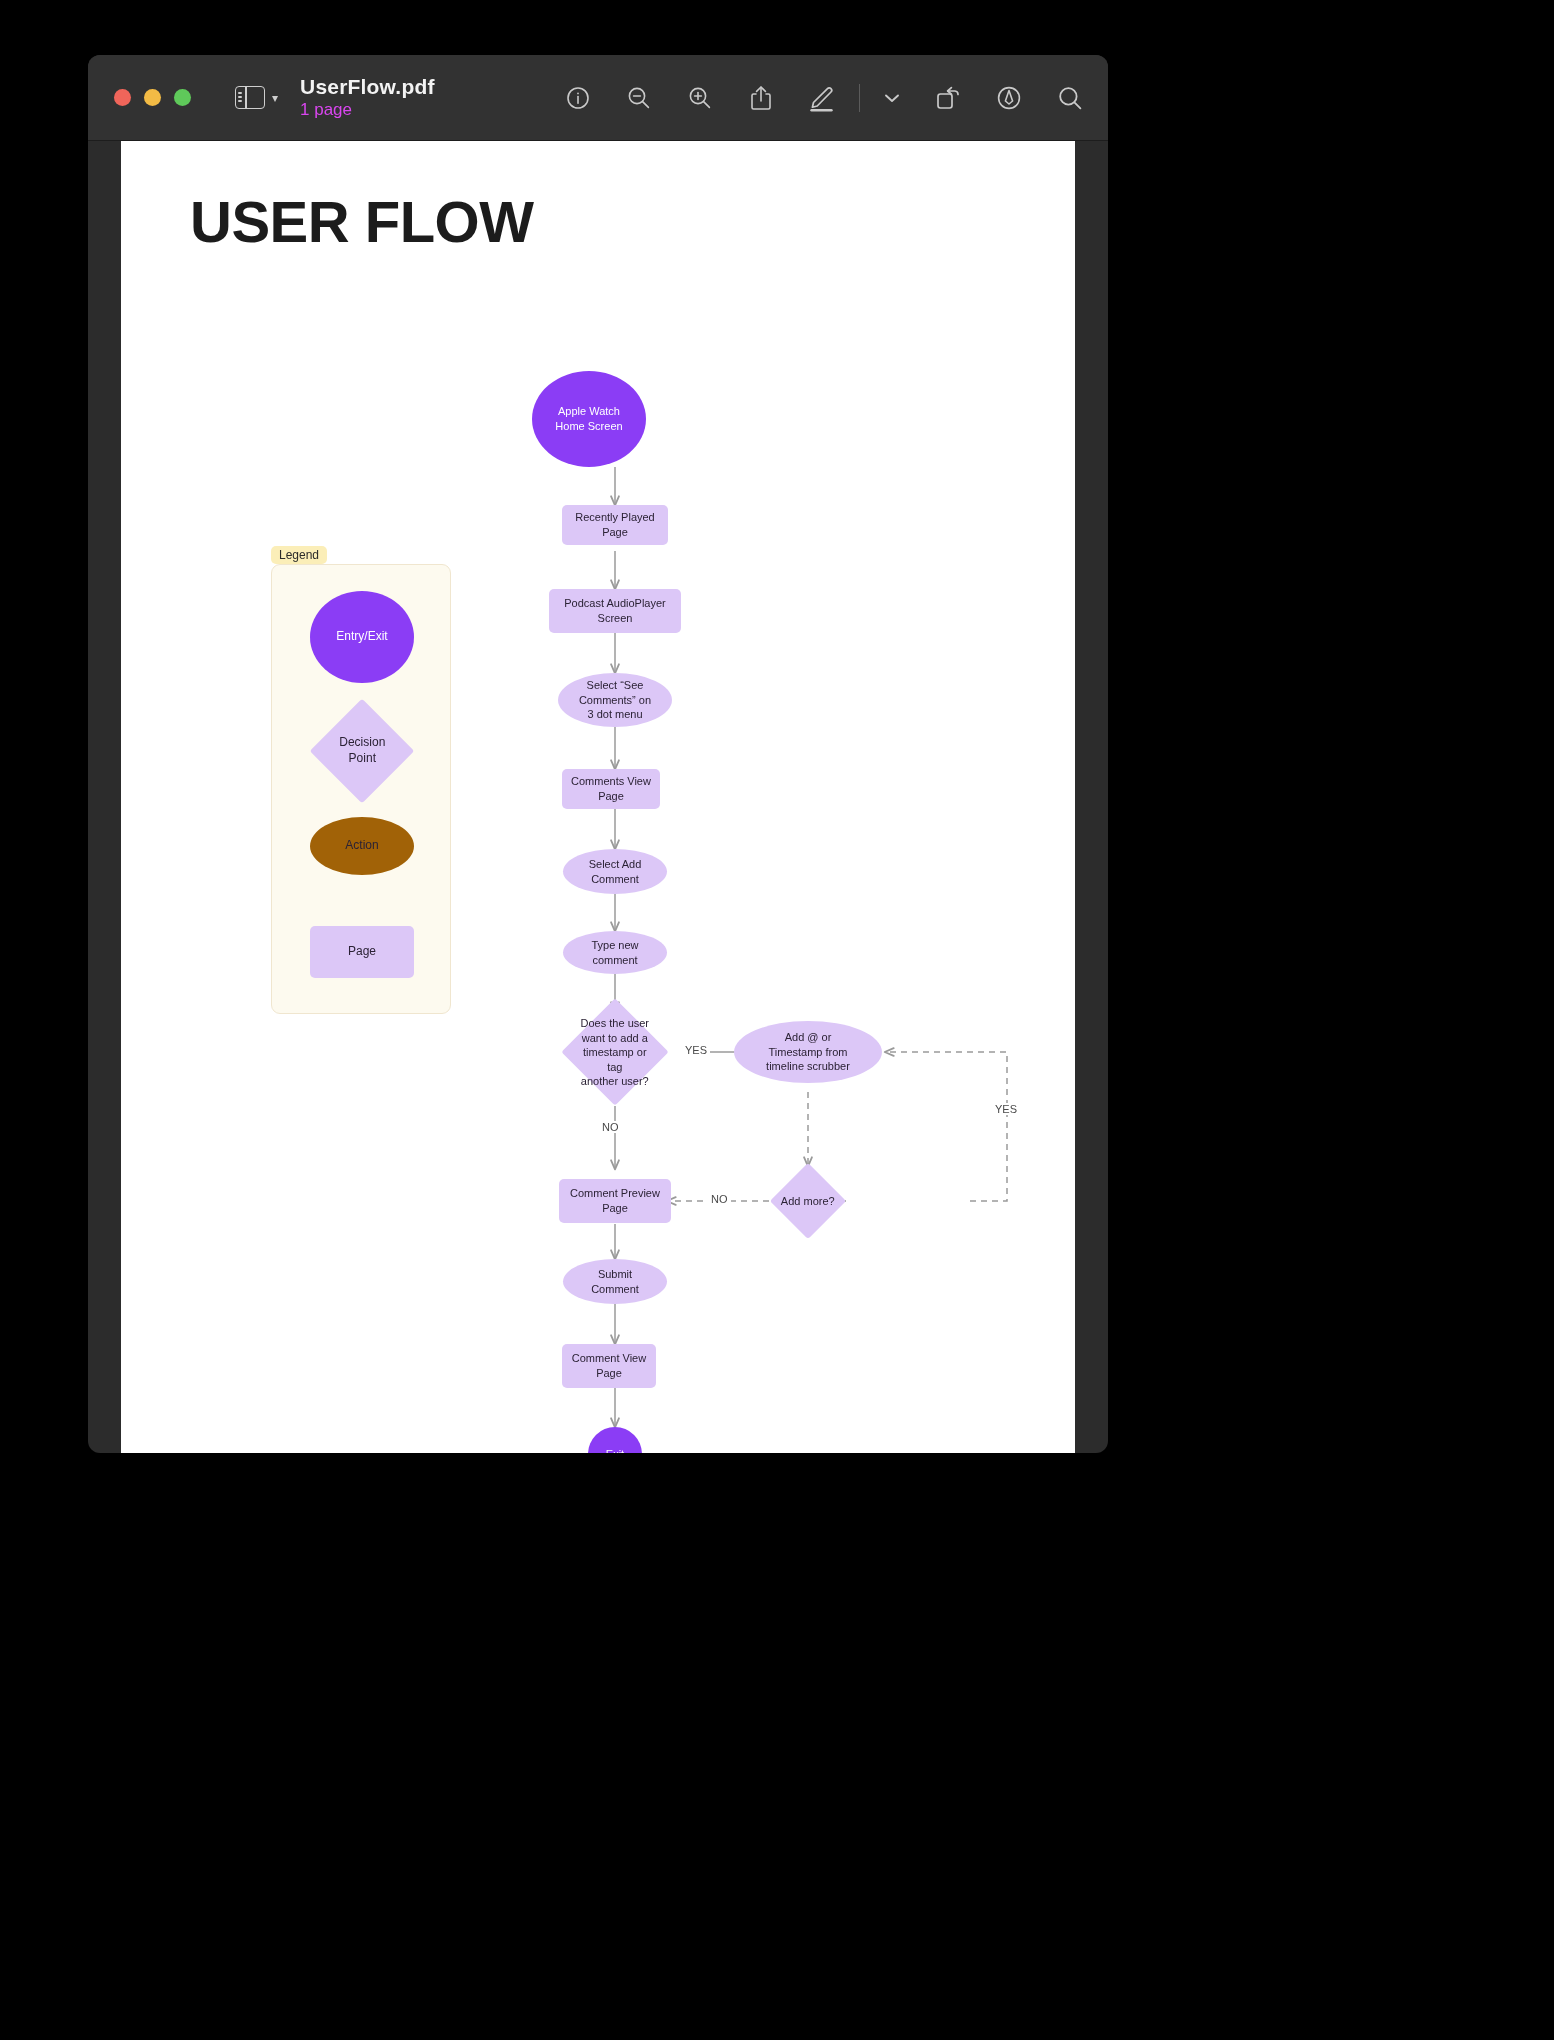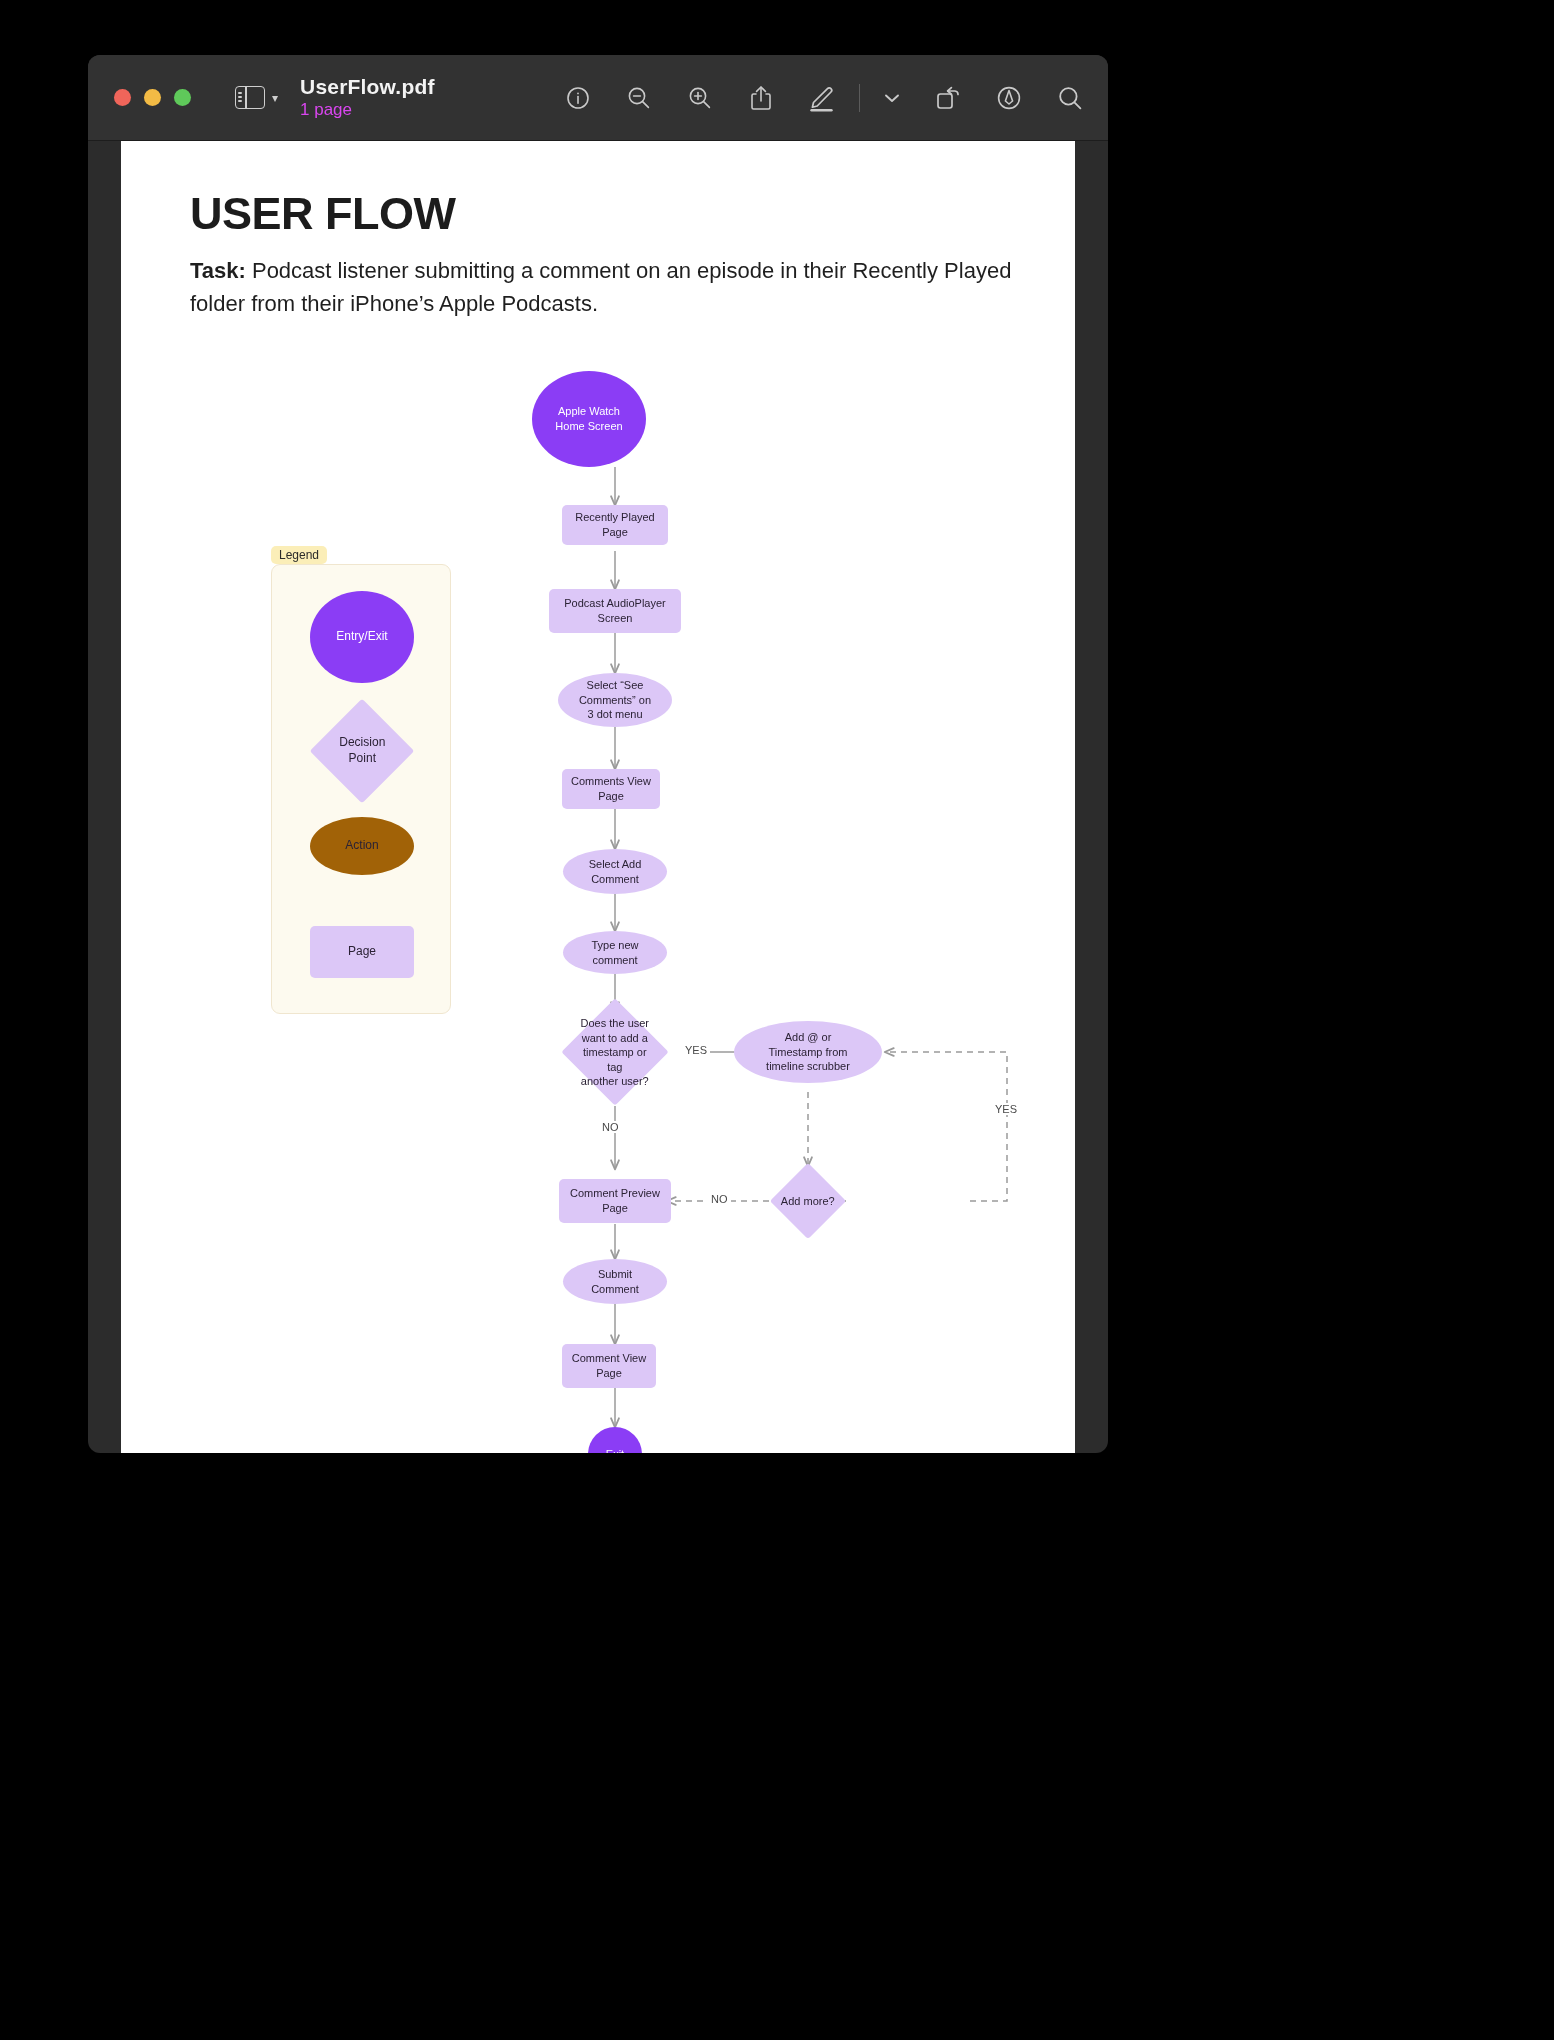--- a/index.html
+++ b/index.html
@@ -111,21 +111,21 @@
     left: 33px; top: 86px;
     width: 954px;
     height: 1312px;
     background: #ffffff;
     overflow: hidden;
   }
 
   .page-h1 {
     position: absolute;
     left: 69px; top: 47px;
-    font-size: 45px;
+    font-size: 58px;
     font-weight: bold;
     color: #1c1c1c;
     letter-spacing: -0.5px;
   }
   .task-para {
     position: absolute;
     left: 69px; top: 114px;
     width: 830px;
     font-size: 22px;
     line-height: 1.48;
@@ -318,23 +318,20 @@
           </svg>
         </div>
 
       </div>
     </div>
 
     <div class="page">
 
       <div class="page-h1">USER FLOW</div>
 
-      <div class="task-para">
-        <b>Task:</b><span> Podcast listener submitting a comment on an episode in their Recently Played folder from their iPhone’s Apple Podcasts.</span>
-      </div>
 
       <div class="diagram">
 
         <svg width="954" height="1312">
           <defs>
             <marker id="ah" markerWidth="9" markerHeight="9" refX="6.4" refY="3.2" orient="auto">
               <path d="M0.6,0.6 L6.6,3.2 L0.6,5.8" fill="none" stroke="#9a9a9a" stroke-width="1.2" stroke-linecap="round" stroke-linejoin="round"></path>
             </marker>
           </defs>
           <g stroke="#9a9a9a" stroke-width="1.5" fill="none" marker-end="url(#ah)">

